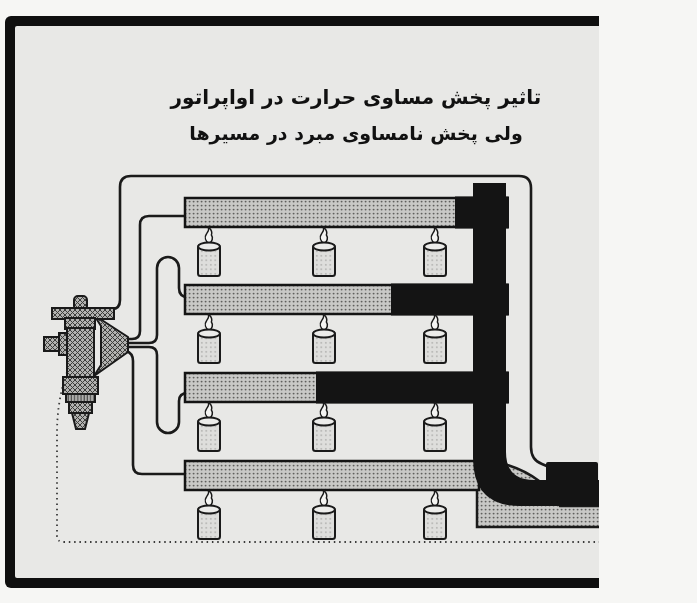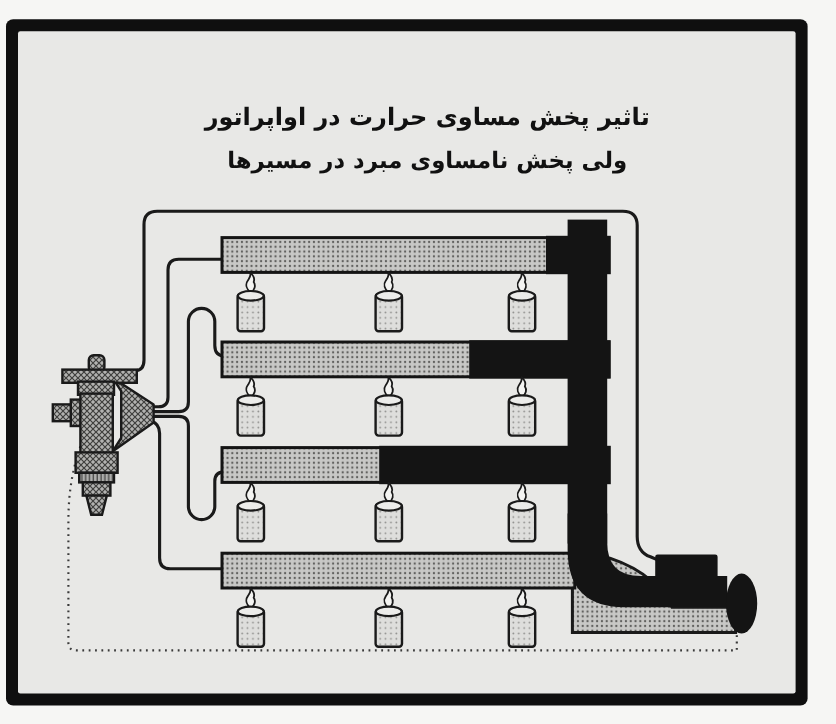--- a/index.html
+++ b/index.html
@@ -1,16 +1,16 @@
 <!DOCTYPE html>
 <html lang="fa"><head>
 <meta charset="utf-8">
 <style>
   html,body{margin:0;padding:0;background:#f6f6f4;}
-  .stage{width:697px;height:603px;position:relative;background:#f6f6f4;overflow:hidden;}
+  .stage{width:599px;height:603px;position:relative;background:#f6f6f4;overflow:hidden;}
   svg{display:block;}
   .title-text{
     font-family:"DejaVu Sans",sans-serif;
     font-weight:700;
     font-size:20px;
     fill:#111;
     direction:rtl;
     text-anchor:middle;
   }
   .title-text.second{font-size:19px;}

